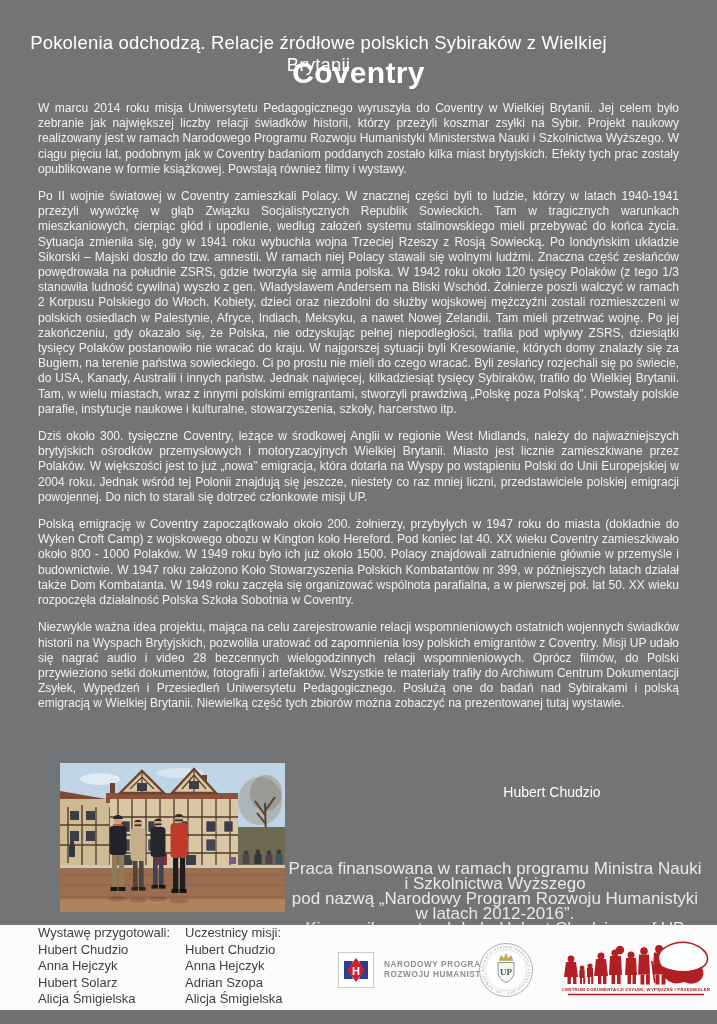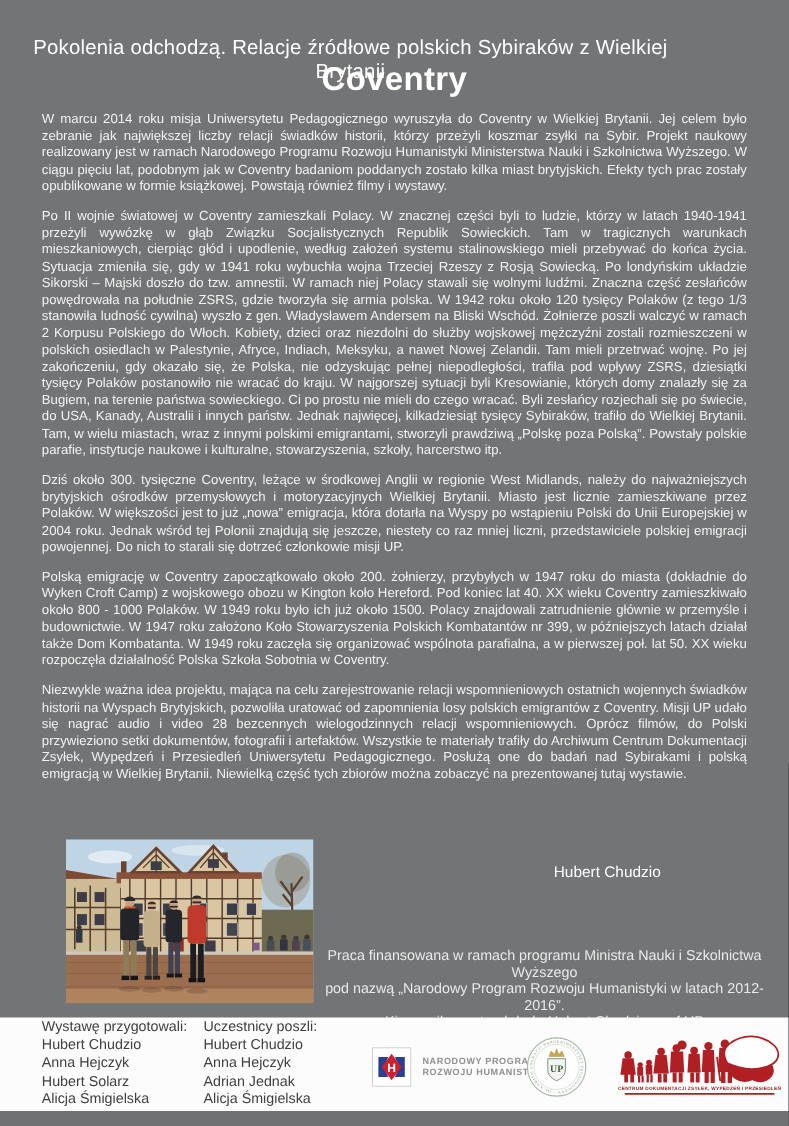--- a/index.html
+++ b/index.html
@@ -32,21 +32,21 @@
   }
   .photo{
     position:absolute;left:60px;top:763px;width:225px;height:149px;
   }
   .signature{
     position:absolute;left:432px;top:784px;width:240px;
     text-align:center;color:#ffffff;font-size:14px;
   }
   .funding{
     position:absolute;left:285px;top:861px;width:420px;
-    text-align:center;color:#e9e9e9;font-size:13px;line-height:15px;
+    text-align:center;color:#e9e9e9;font-size:17px;line-height:15px;
   }
   .footer{
     position:absolute;left:0;top:925px;width:717px;height:85px;
     background:#fcfcfc;
   }
   .credits{
     position:absolute;top:0;
     color:#3f4042;font-size:13px;line-height:16.5px;
   }
   .credits.col1{left:38px;}
@@ -205,24 +205,24 @@
 
     <div class="credits col1">
       <div>Wystawę przygotowali:</div>
       <div>Hubert Chudzio</div>
       <div>Anna Hejczyk</div>
       <div>Hubert Solarz</div>
       <div>Alicja Śmigielska</div>
     </div>
 
     <div class="credits col2">
-      <div>Uczestnicy poszli:</div>
+      <div>Uczestnicy misji:</div>
       <div>Hubert Chudzio</div>
       <div>Anna Hejczyk</div>
-      <div>Adrian Jednak</div>
+      <div>Adrian Szopa</div>
       <div>Alicja Śmigielska</div>
     </div>
 
     <div class="logo-nprh">
       <svg class="mark" viewBox="0 0 36 36">
         <rect x="0.5" y="0.5" width="35" height="35" fill="#ffffff" stroke="#c9cbcd"></rect>
         <path d="M6,9 L15,9 L11,18 L15,27 L6,27 Z" fill="#2b3f8f"></path>
         <path d="M30,9 L21,9 L25,18 L21,27 L30,27 Z" fill="#2b3f8f"></path>
         <path d="M18,6 L27,18 L18,30 L9,18 Z" fill="#cf2030"></path>
         <text x="18" y="22.5" font-size="11" font-weight="bold" text-anchor="middle" fill="#ffffff" font-family="Liberation Sans, sans-serif">H</text>

